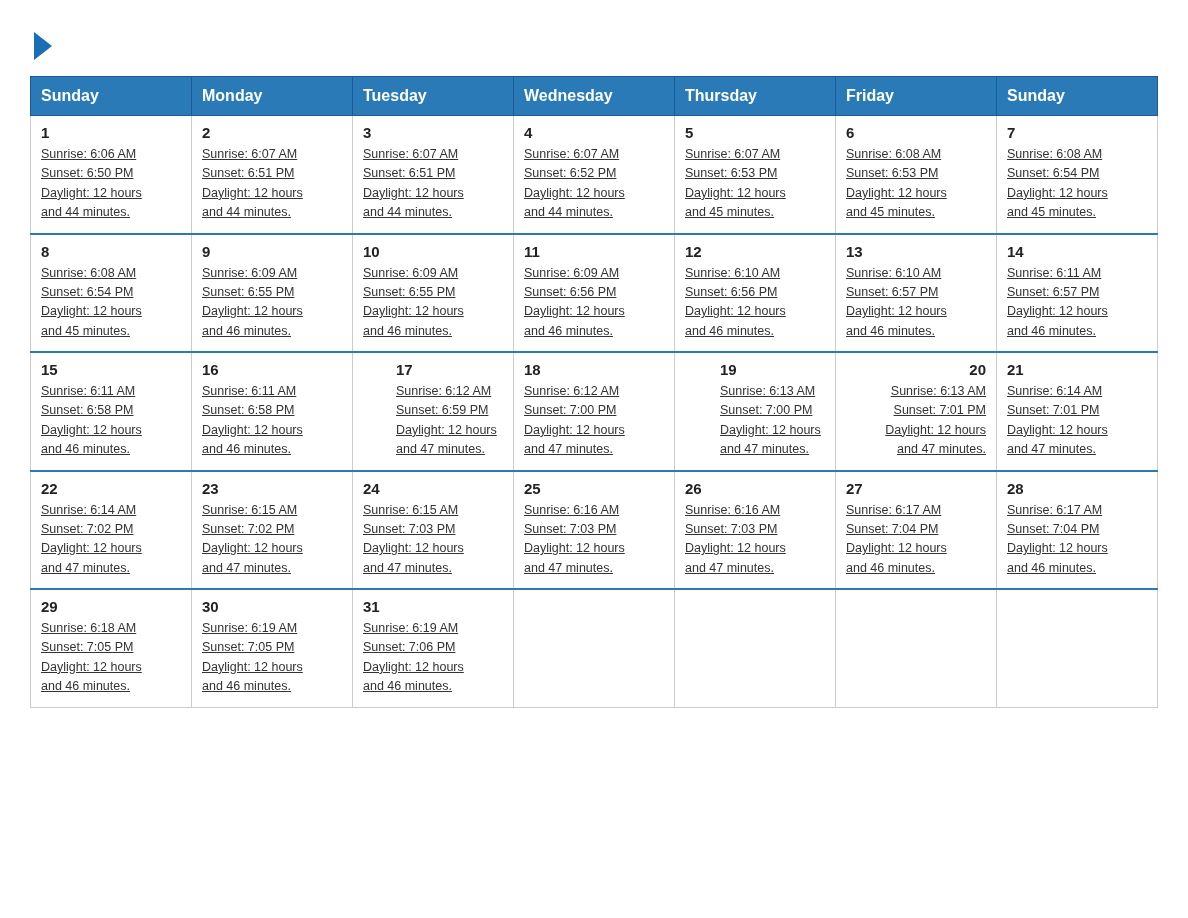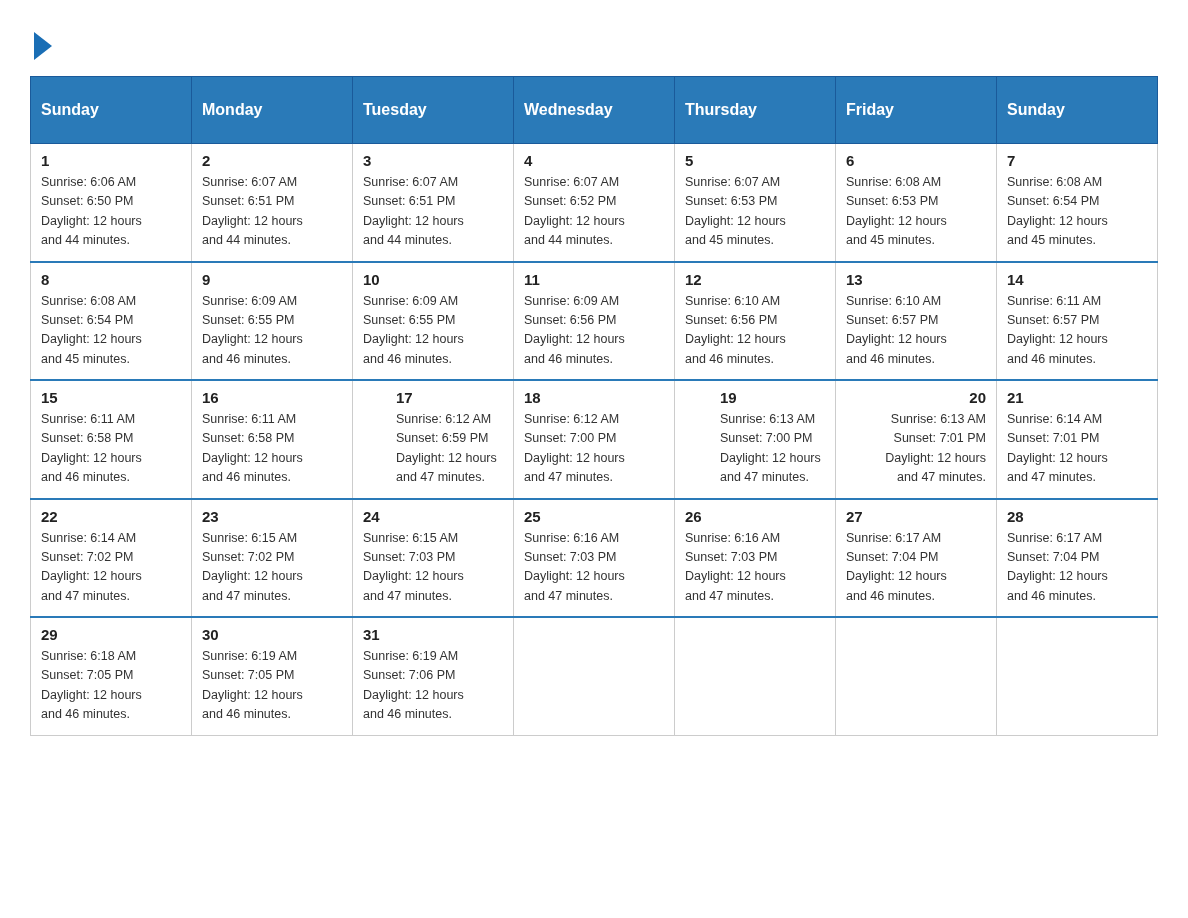--- a/index.html
+++ b/index.html
@@ -63,21 +63,21 @@
     }
     .calendar {
       width: 100%;
       border-collapse: collapse;
     }
     .calendar th {
       background-color: #2a7ab8;
       color: #fff;
       font-size: 16px;
       font-weight: bold;
-      padding: 24px 10px;
+      padding: 10px 10px;
       text-align: left;
       border: 1px solid #1a5a9a;
     }
     .calendar td {
       vertical-align: top;
       padding: 8px 10px 10px 10px;
       border: 1px solid #ccc;
       font-size: 13px;
       color: #333;
       width: 14.28%;
@@ -86,20 +86,21 @@
     .day-number {
       font-size: 15px;
       font-weight: bold;
       color: #222;
       margin-bottom: 4px;
     }
     .day-info {
       font-size: 12.5px;
       line-height: 1.55;
       color: #333;
+      text-decoration: underline;
     }
     .calendar tr td {
       border-top: 2px solid #2a7ab8;
     }
     .calendar tr td + td {
       border-top: 2px solid #2a7ab8;
     }
     .calendar tbody tr:first-child td {
       border-top: 1px solid #ccc;
     }

